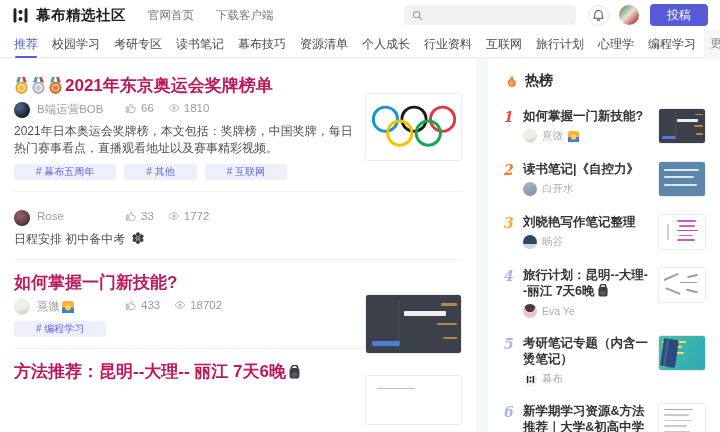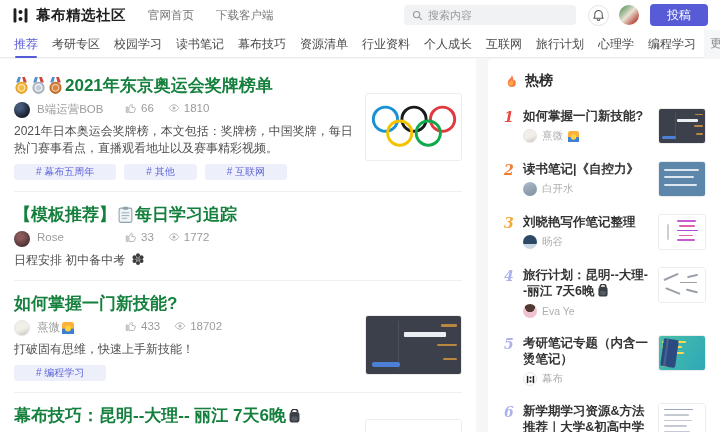--- a/index.html
+++ b/index.html
@@ -34,21 +34,21 @@
   .tab.active { color:#575cd6; }
   .tab.active::after { content:""; position:absolute; left:1px; right:1px; bottom:0; height:2px;
     background:#575cd6; border-radius:1px; }
   .more { margin-left:auto; font-size:12px; color:#8a8a8a; white-space:nowrap; cursor:pointer; }
 
   
   .feed { position:absolute; top:59px; left:0; width:476px; bottom:0; background:#fff;
     padding:0 14px; overflow:hidden; }
   .post { position:relative; }
   .ptitle { display:flex; align-items:center; gap:2px; font-size:17px; font-weight:700;
-    color:#15803d; line-height:21px; cursor:pointer; white-space:nowrap; }
+    color:#be185d; line-height:21px; cursor:pointer; white-space:nowrap; }
   .meta { display:flex; align-items:flex-start; margin-top:6px; height:15px; }
   .pavatar { width:16px; height:16px; border-radius:50%; flex-shrink:0; }
   .pname { font-size:11.5px; color:#9b9b9b; margin-left:7px; display:flex; align-items:center; gap:2px; width:88px; }
   .stats { display:flex; align-items:center; gap:4px; font-size:11.5px; color:#9b9b9b; }
   .stat-gap { margin-left:14px; }
   .excerpt { margin-top:6px; font-size:12px; color:#4f4f4f; line-height:17px; width:342px;
     display:block; }
   .excerpt .flower { vertical-align:-1px; margin-left:3px; }
   .tagrow { margin-top:7px; display:flex; gap:8px; }
   .tagpill { background:#edeffb; color:#6067d9; font-size:10px; padding:2px 22px; border-radius:3px;
@@ -152,41 +152,40 @@
       <circle cx="10" cy="14.2" r="2.4" fill="#1f1f1f"></circle>
     </svg>
     <span class="brand">幕布精选社区</span>
     <span class="hlink">官网首页</span>
     <span class="hlink">下载客户端</span>
     <div class="search">
       <svg width="11" height="11" viewBox="0 0 12 12">
         <circle cx="5" cy="5" r="3.4" fill="none" stroke="#999" stroke-width="1.2"></circle>
         <line x1="7.8" y1="7.8" x2="10.8" y2="10.8" stroke="#999" stroke-width="1.2"></line>
       </svg>
-      <input type="text" placeholder="搜索内容" style="">
     </div>
     <div class="bellwrap">
       <svg width="13" height="13" viewBox="0 0 14 14">
         <path d="M7 1.6a4 4 0 0 0-4 4v2.6L2 10h10l-1-1.8V5.6a4 4 0 0 0-4-4z" fill="none" stroke="#555" stroke-width="1.1" stroke-linejoin="round"></path>
         <path d="M5.6 11.3a1.5 1.5 0 0 0 2.8 0" fill="none" stroke="#555" stroke-width="1.1" stroke-linecap="round"></path>
       </svg>
     </div>
     <div class="avatar-top"></div>
     <button class="submit-btn">投稿</button>
   </div>
 
   <div class="nav">
     <span class="tab active">推荐</span>
+    <span class="tab">校园学习</span>
     <span class="tab">考研专区</span>
-    <span class="tab">校园学习</span>
     <span class="tab">读书笔记</span>
     <span class="tab">幕布技巧</span>
     <span class="tab">资源清单</span>
+    <span class="tab">个人成长</span>
     <span class="tab">行业资料</span>
-    <span class="tab">个人成长</span>
     <span class="tab">互联网</span>
     <span class="tab">旅行计划</span>
     <span class="tab">心理学</span>
     <span class="tab">编程学习</span>
     <span class="more"><span>更多</span>
       </span>
   </div>
 
   <div class="feed">
 
@@ -241,31 +240,20 @@
           <circle cx="52" cy="20" r="14" stroke="#1b1b1b"></circle>
           <circle cx="85" cy="20" r="14" stroke="#e03a3e"></circle>
           <circle cx="35.5" cy="36" r="14" stroke="#f4c300"></circle>
           <circle cx="68.5" cy="36" r="14" stroke="#0faa4b"></circle>
         </svg>
       </div>
       <div class="divider"></div>
     </div>
 
     <div class="post p-pad">
-      <div class="ptitle">
-        <span>【模板推荐】</span>
-        <svg class="icon-inline" width="15" height="17" viewBox="0 0 14 16">
-          <rect x="1" y="2" width="12" height="13.4" rx="1.5" fill="#eef3f5" stroke="#8fa3ad" stroke-width="1"></rect>
-          <rect x="4.5" y="0.6" width="5" height="3" rx="1" fill="#8fa3ad"></rect>
-          <line x1="3.5" y1="6.4" x2="10.5" y2="6.4" stroke="#9fb3bd" stroke-width="1"></line>
-          <line x1="3.5" y1="9" x2="10.5" y2="9" stroke="#9fb3bd" stroke-width="1"></line>
-          <line x1="3.5" y1="11.6" x2="8.5" y2="11.6" stroke="#9fb3bd" stroke-width="1"></line>
-        </svg>
-        <span>每日学习追踪</span>
-      </div>
       <div class="meta">
         <span class="pavatar av-rose"></span>
         <span class="pname">Rose</span>
         <span class="stats">
           <svg width="12" height="12" viewBox="0 0 12 12">
             <path d="M1.3 5h1.5v5.4H1.3z M3.9 10.4h4.6c.5 0 .9-.3 1-.8l.8-3c.1-.5-.3-1-.8-1H6.9l.5-2.2c.1-.5-.2-1-.7-1.1l-.4-.1L3.9 5.4z" fill="none" stroke="#b5b5b5" stroke-width="1"></path>
           </svg>
             <span>33</span>
           </span>
         <span class="stats stat-gap">
@@ -312,40 +300,39 @@
             <span>433</span>
           </span>
         <span class="stats stat-gap">
           <svg width="12" height="12" viewBox="0 0 12 12">
             <path d="M6 2.7C3.2 2.7 1.1 6 1.1 6S3.2 9.3 6 9.3 10.9 6 10.9 6 8.8 2.7 6 2.7z" fill="none" stroke="#b5b5b5" stroke-width="1"></path>
             <circle cx="6" cy="6" r="1.5" fill="#b5b5b5"></circle>
           </svg>
             <span>18702</span>
           </span>
       </div>
-      <div class="excerpt">打破固有思维，快速上手新技能！</div>
       <div class="tagrow">
         <span class="tagpill"># 编程学习</span>
       </div>
       <div class="thumb thumb3">
         <div class="t-dark">
           <i class="vline"></i>
             <i class="wbar"></i>
             <i class="bluebtn"></i>
             <i class="o1"></i>
             <i class="o2"></i>
             <i class="o3"></i>
         </div>
       </div>
       <div class="divider"></div>
     </div>
 
     <div class="post p-pad">
       <div class="ptitle">
-        <span>幕布技巧：昆明--大理-- 丽江 7天6晚</span>
+        <span>方法推荐：昆明--大理-- 丽江 7天6晚</span>
         <svg class="icon-inline" width="13" height="14" viewBox="0 0 12 13">
           <path d="M3 3.2a3 3 0 0 1 6 0" fill="none" stroke="#333" stroke-width="1.4"></path>
           <rect x="1.4" y="2.8" width="9.2" height="9.8" rx="2.6" fill="#3a3f46"></rect>
           <rect x="3.2" y="7" width="5.6" height="4" rx="1.2" fill="#565c66"></rect>
         </svg>
       </div>
       <div class="thumb thumb4">
         <div class="t-part">
             <i class="p1"></i>
           </div>

